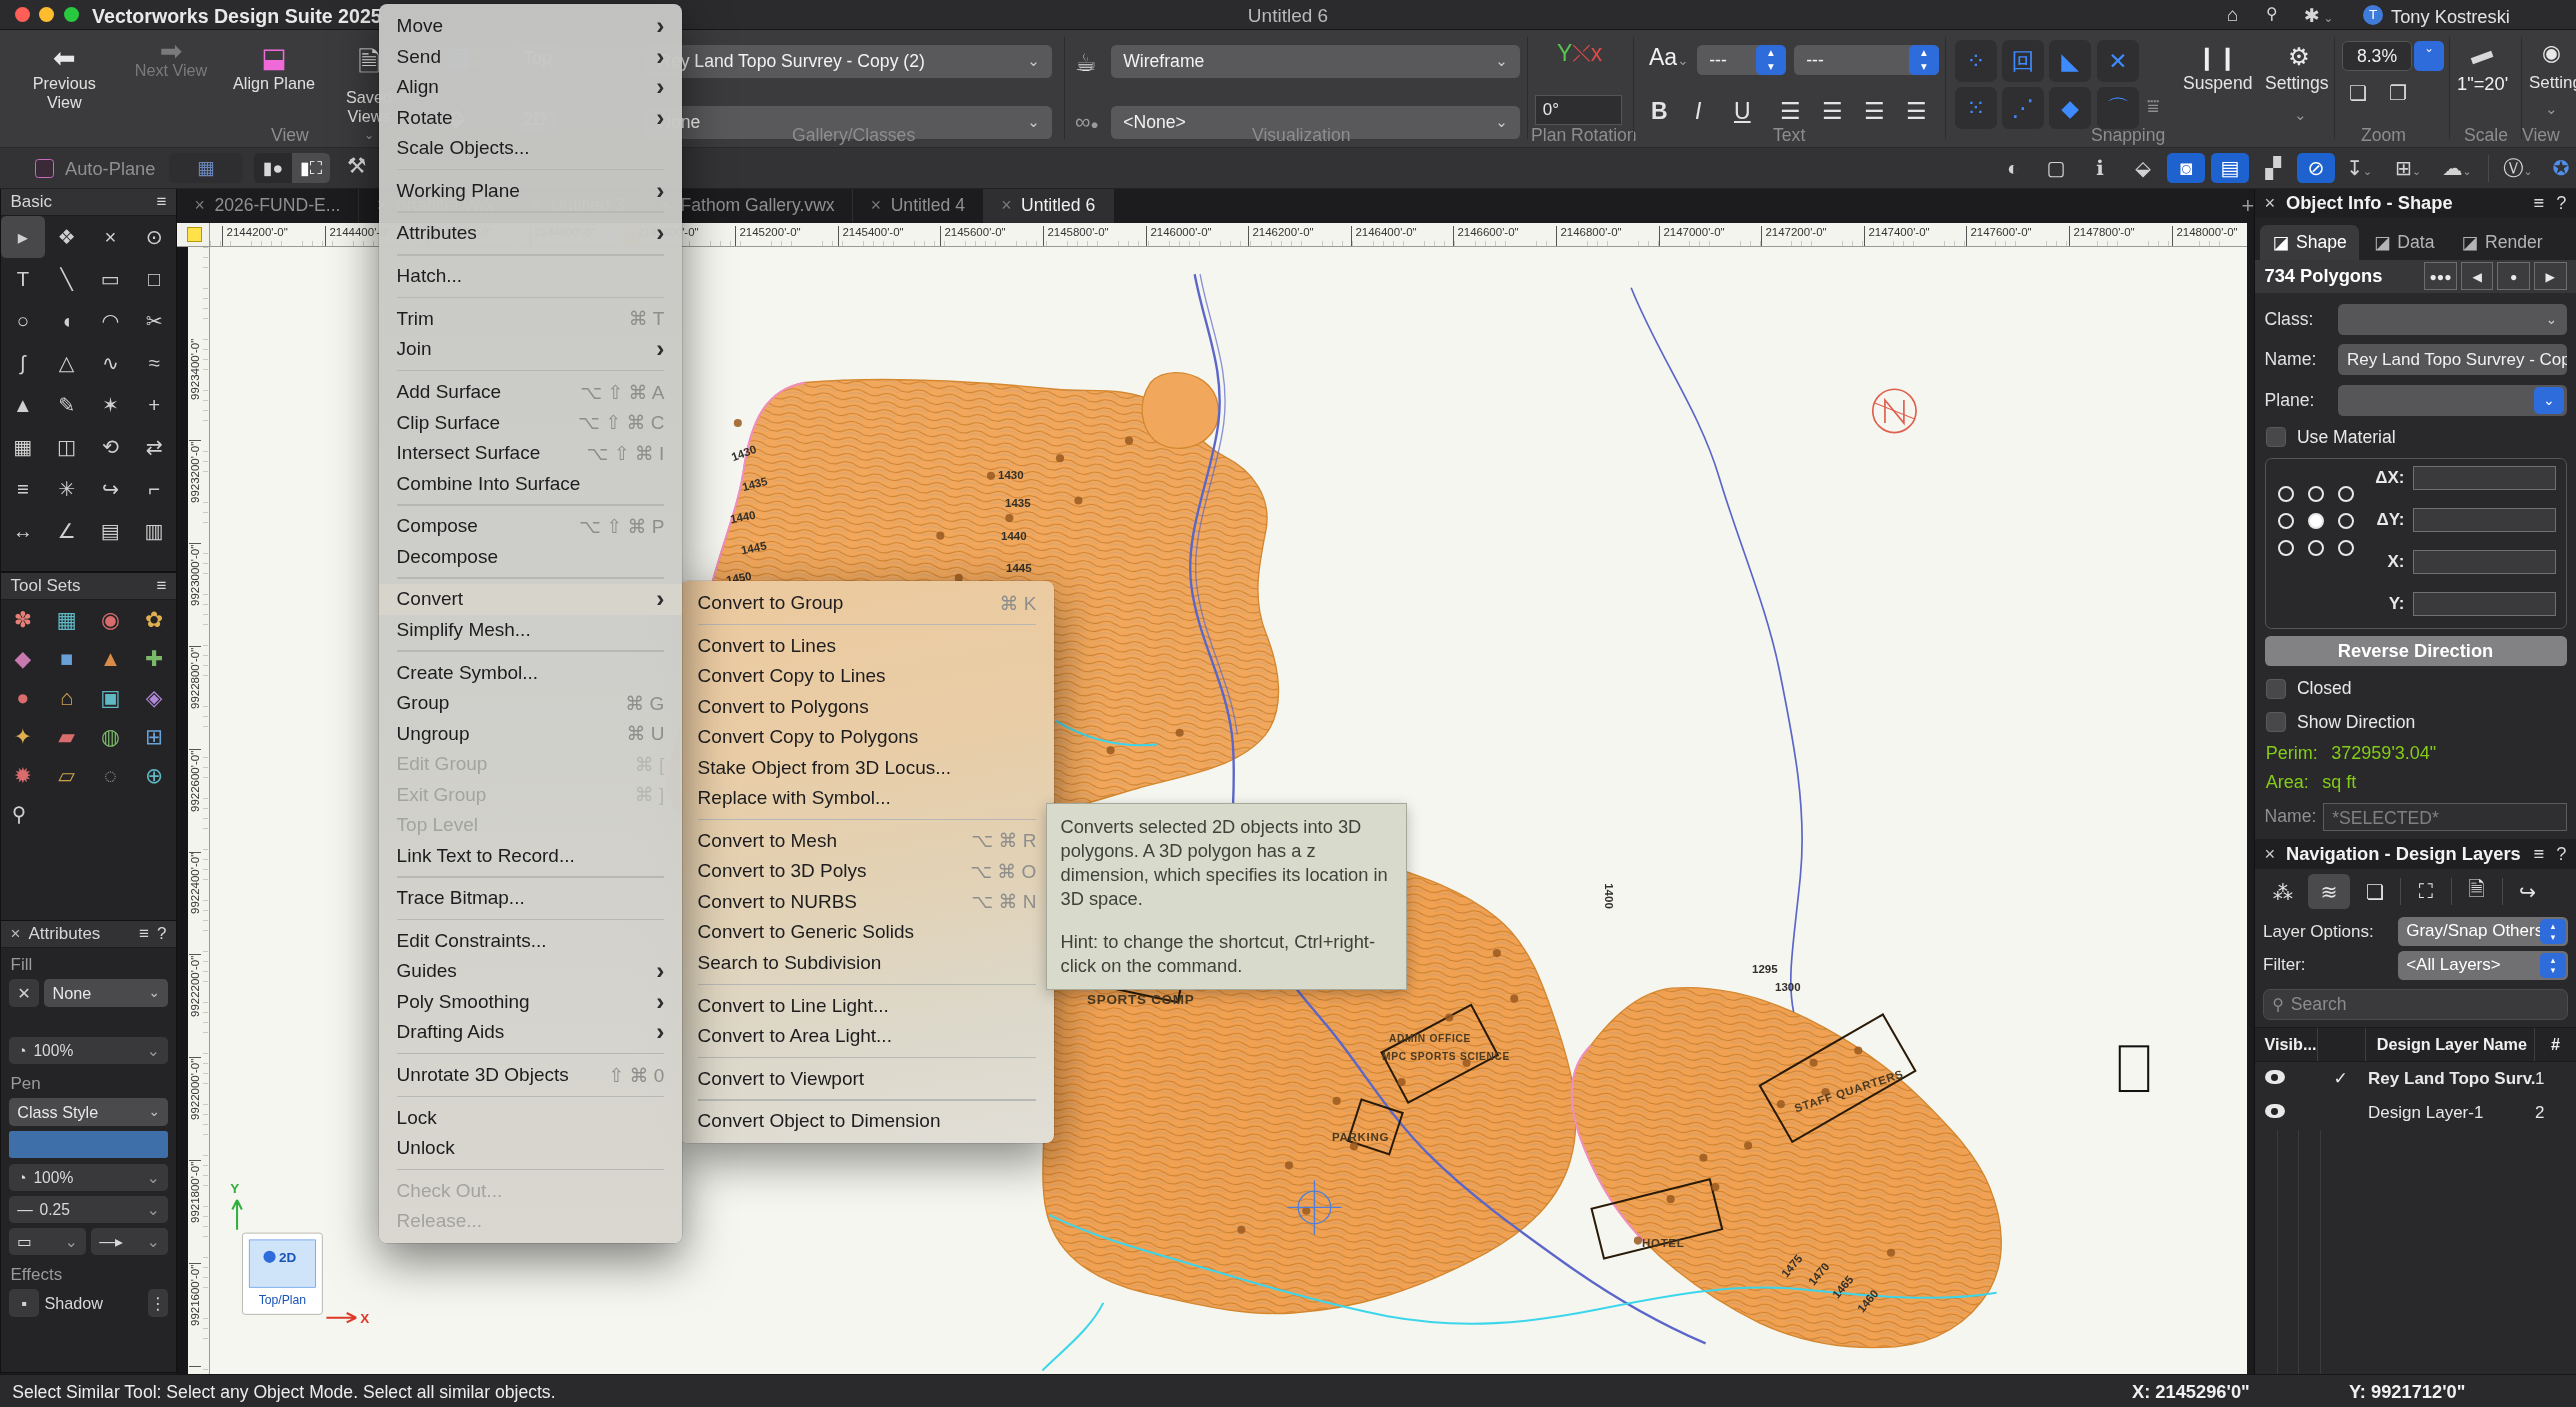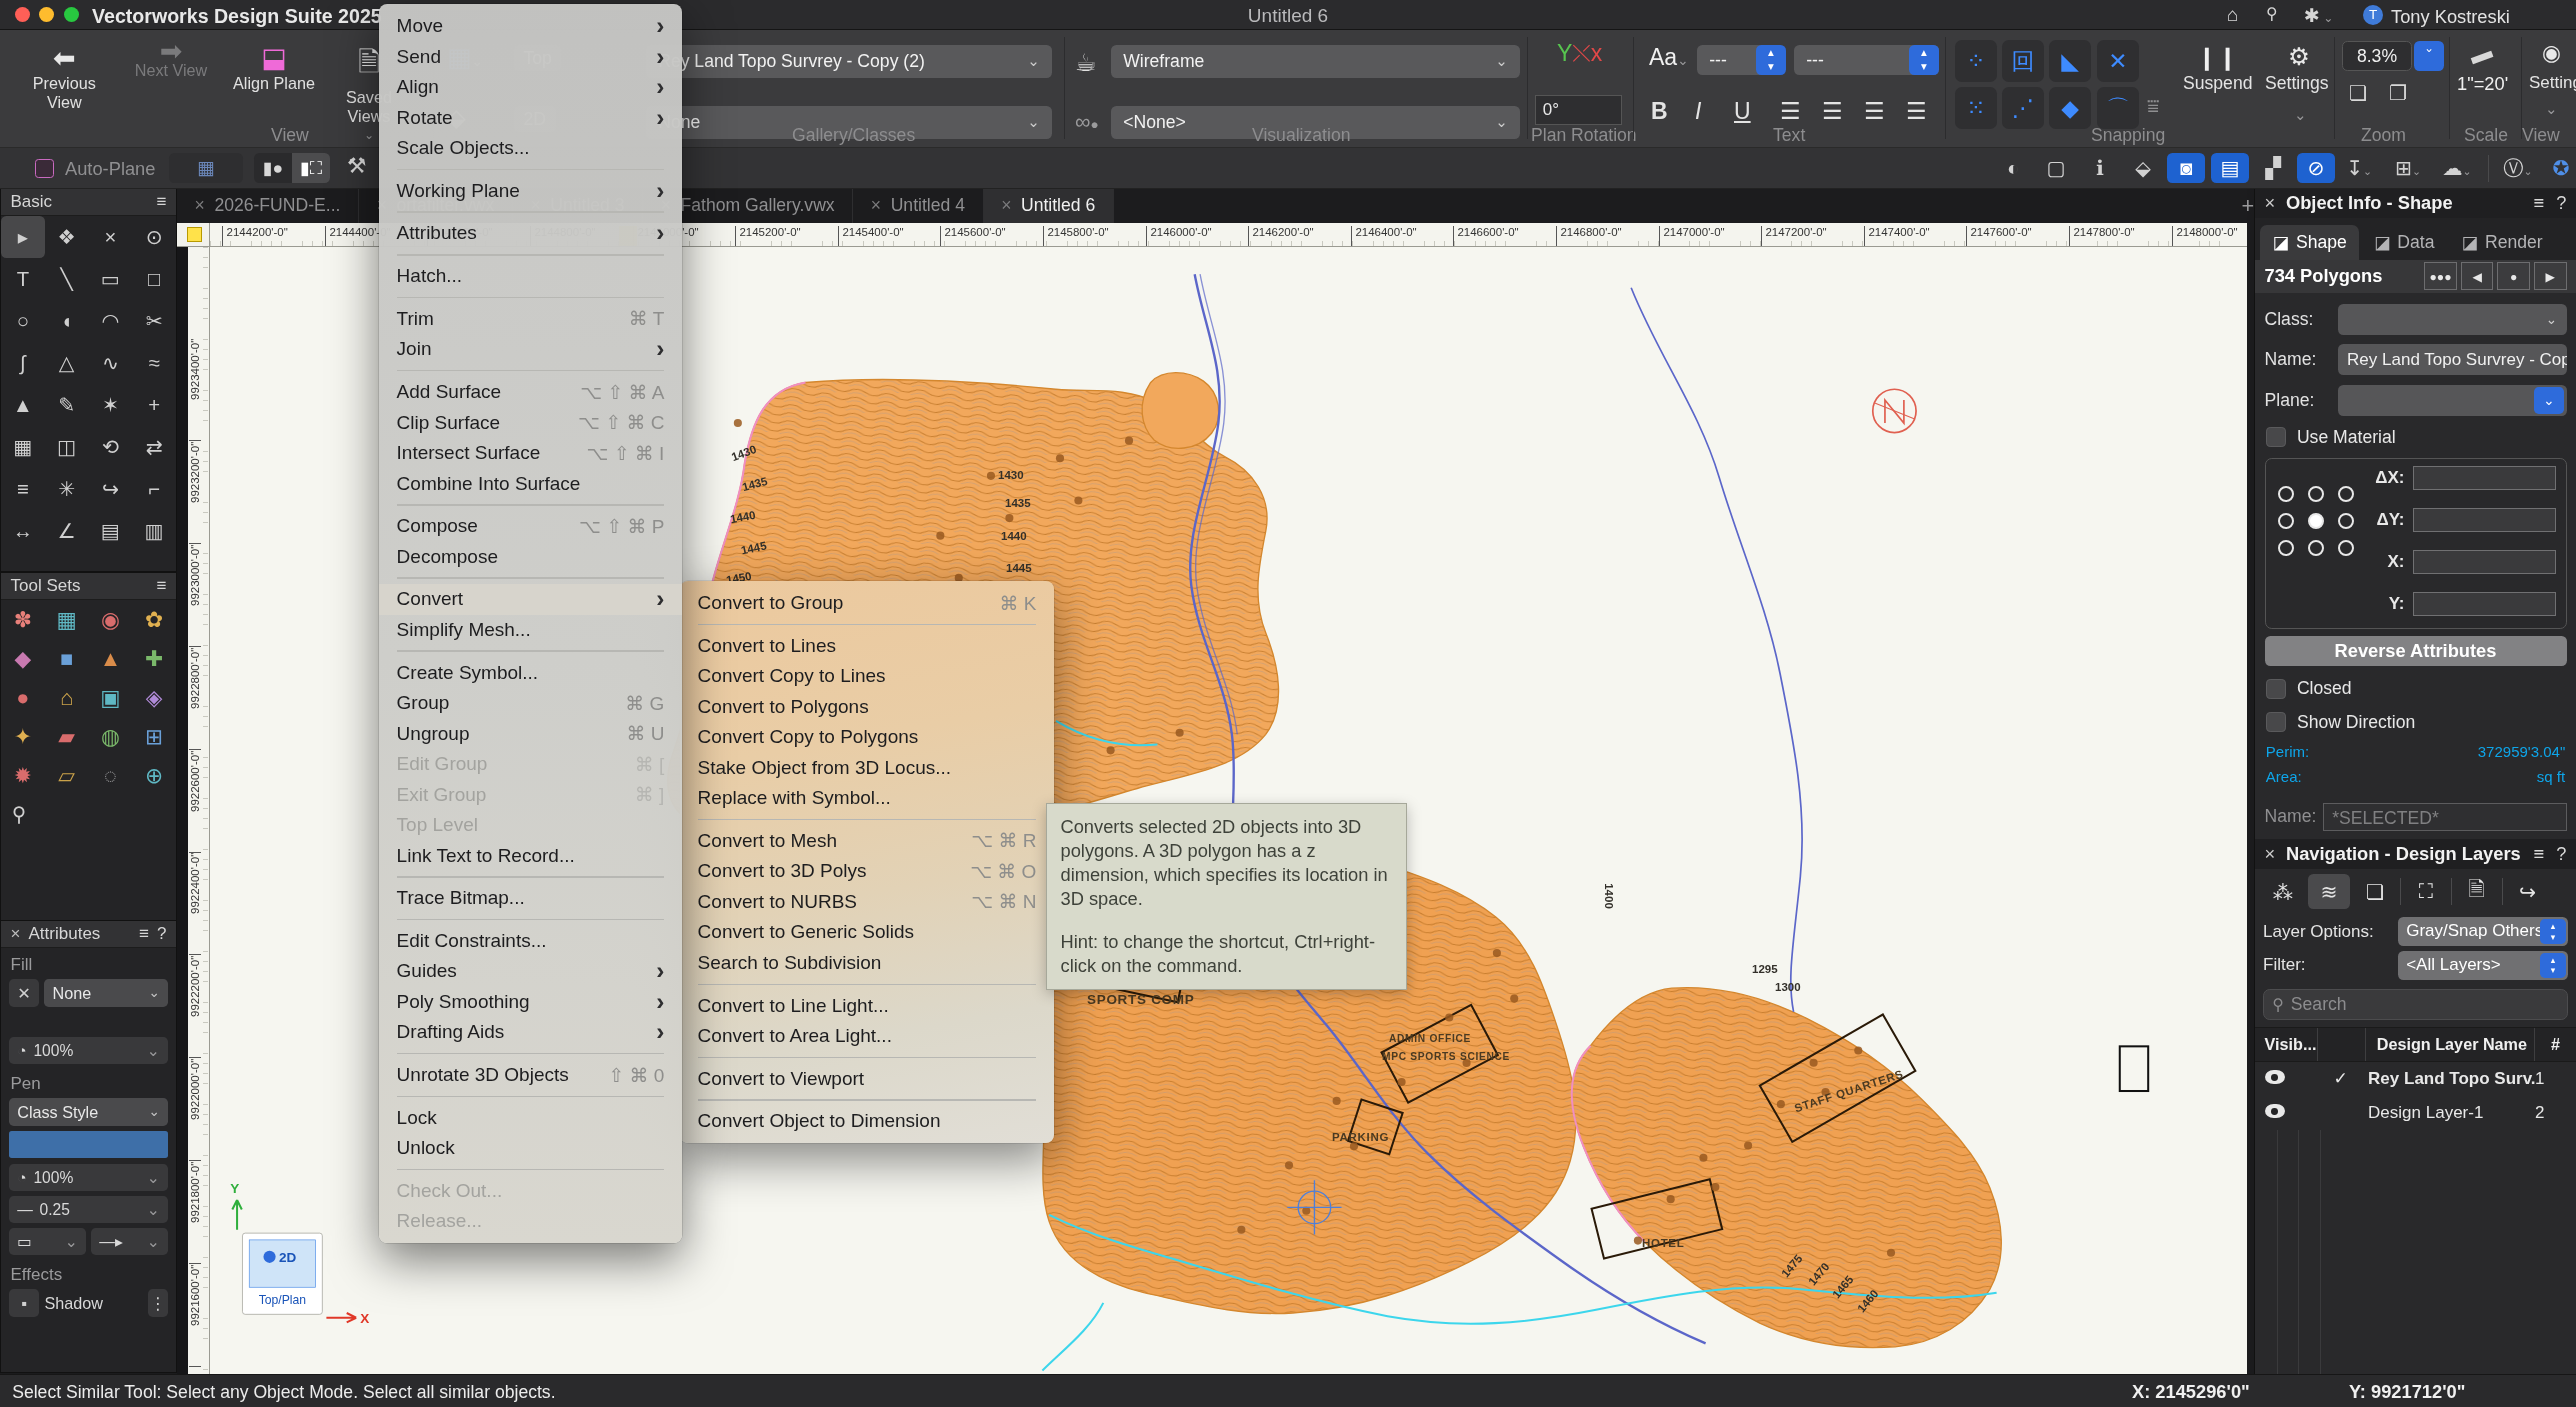--- a/index.html
+++ b/index.html
@@ -97,21 +97,21 @@
   .cb { width:20.3px; height:20.3px; background:#48484a; border-radius:4.1px; border:0.7px solid #5a5a5c;}
   .cbrow { display:flex; align-items:center; gap:10.8px; padding:6.1px 10.8px; color:#e8e8e8; font-size:17.6px;}
   #coordbox { margin:4.1px 9.5px; border:0.7px solid #555; border-radius:6.8px; padding:9.5px; position:relative; height:171px;}
   .rgrid { position:absolute; left:12.2px; top:27px; display:grid; grid-template-columns:repeat(3,30px); grid-auto-rows:27px;}
   .rad { width:16.2px; height:16.2px; border:2px solid #e8e8e8; border-radius:50%; }
   .rad.on { background:#fff; }
   .crow { position:absolute; left:100px; display:flex; align-items:center; gap:8.1px; width:190px;}
   .clab { width:39px; text-align:right; color:#e8e8e8; font-size:17px; font-weight:bold;}
   .cinp { flex:1; height:24.4px; background:#3a3a3c; border:0.7px solid #707072; }
   #revdir { margin:6.8px 9.5px; height:30px; background:#828284; border-radius:5.4px; color:#fff; font-size:18.3px; font-weight:bold; text-align:center; line-height:30px;}
-  .kv { display:flex; padding:4.1px 10.8px; color:#0ea5e9; font-size:15px; gap:13.5px;justify-content:space-between;}
+  .kv { display:flex; padding:4.1px 10.8px; color:#84cc16; font-size:18px; gap:13.5px;}
   #name-row { position:absolute; bottom:8.1px; left:0; right:0; display:flex; padding:0 9.5px; gap:6.8px; align-items:center;}
   #name-row .nl { color:#8f8f91; font-size:17.6px;}
   #name-inp { flex:1; height:28.4px; border:0.7px solid #5c5c5e; background:#2f2f31; color:#808082; font-size:17.6px; line-height:28.4px; padding:0 8.1px;}
   .nav-icons { display:flex; align-items:center; gap:4.1px; padding:5.4px 6.8px; }
   .nico { width:42px; height:35px; display:flex; align-items:center; justify-content:center; font-size:20.3px; color:#e4e4e4; border-radius:5.4px;}
   .nico.active { background:#4a4a4c; }
   .ndiv { width:0.7px; height:27px; background:#4a4a4c; }
   .lo-row { display:flex; align-items:center; padding:2.7px 8.1px; gap:19px;}
   .lo-lab { width:116px; color:#e4e4e4; font-size:17px;}
   .lo-dd { flex:1; background:#707072; border-radius:5.4px; height:28.4px; line-height:28.4px; color:#fff; font-size:17px; padding:0 8.1px; position:relative;}
@@ -1042,21 +1042,21 @@
       </div>
     <div class="crow" style="top:91px">
         <span class="clab">X:</span>
         <span class="cinp"></span>
       </div>
     <div class="crow" style="top:133px">
         <span class="clab">Y:</span>
         <span class="cinp"></span>
       </div>
   </div>
-  <div id="revdir">Reverse Attributes</div>
+  <div id="revdir">Reverse Direction</div>
   <div class="cbrow">
       <span class="cb"></span>
       <span>Closed</span>
     </div>
   <div class="cbrow">
       <span class="cb"></span>
       <span>Show Direction</span>
     </div>
   <div class="kv">
       <span>Perim:</span>

